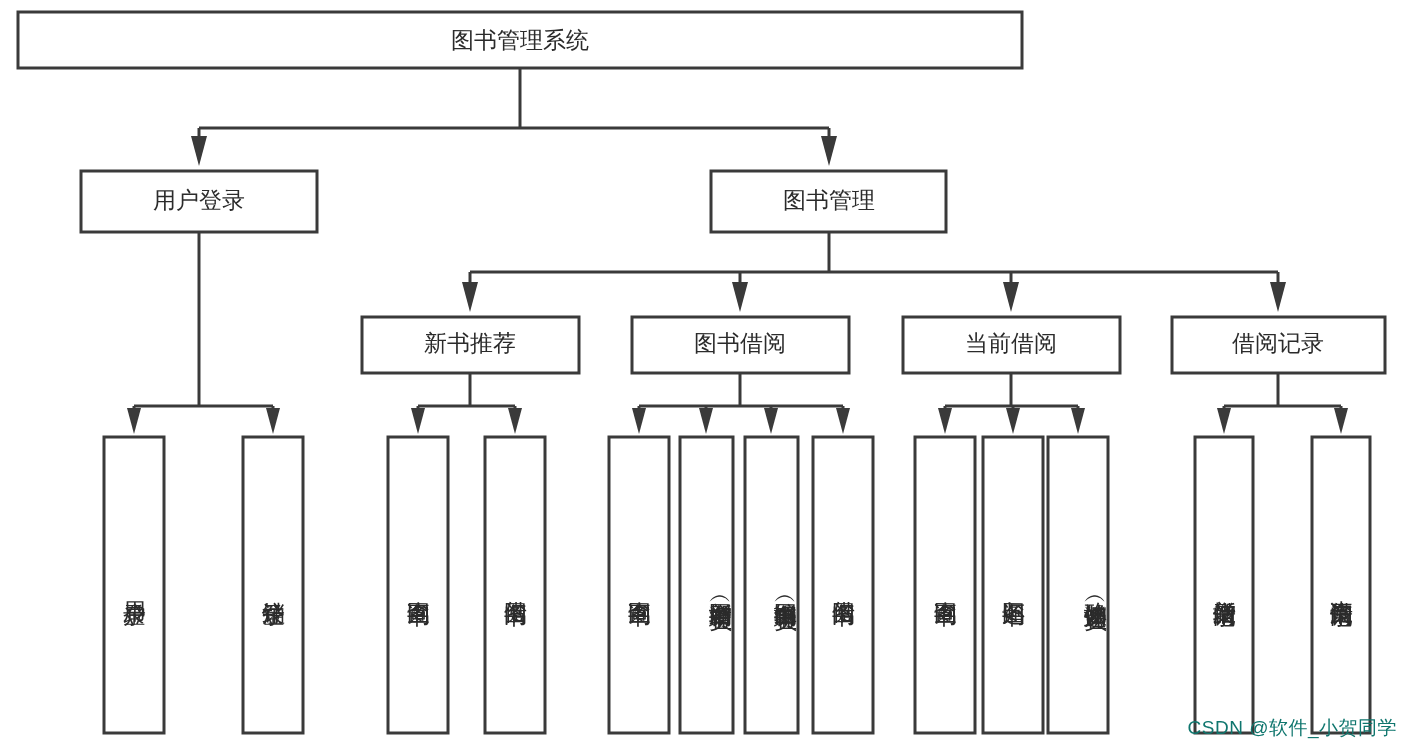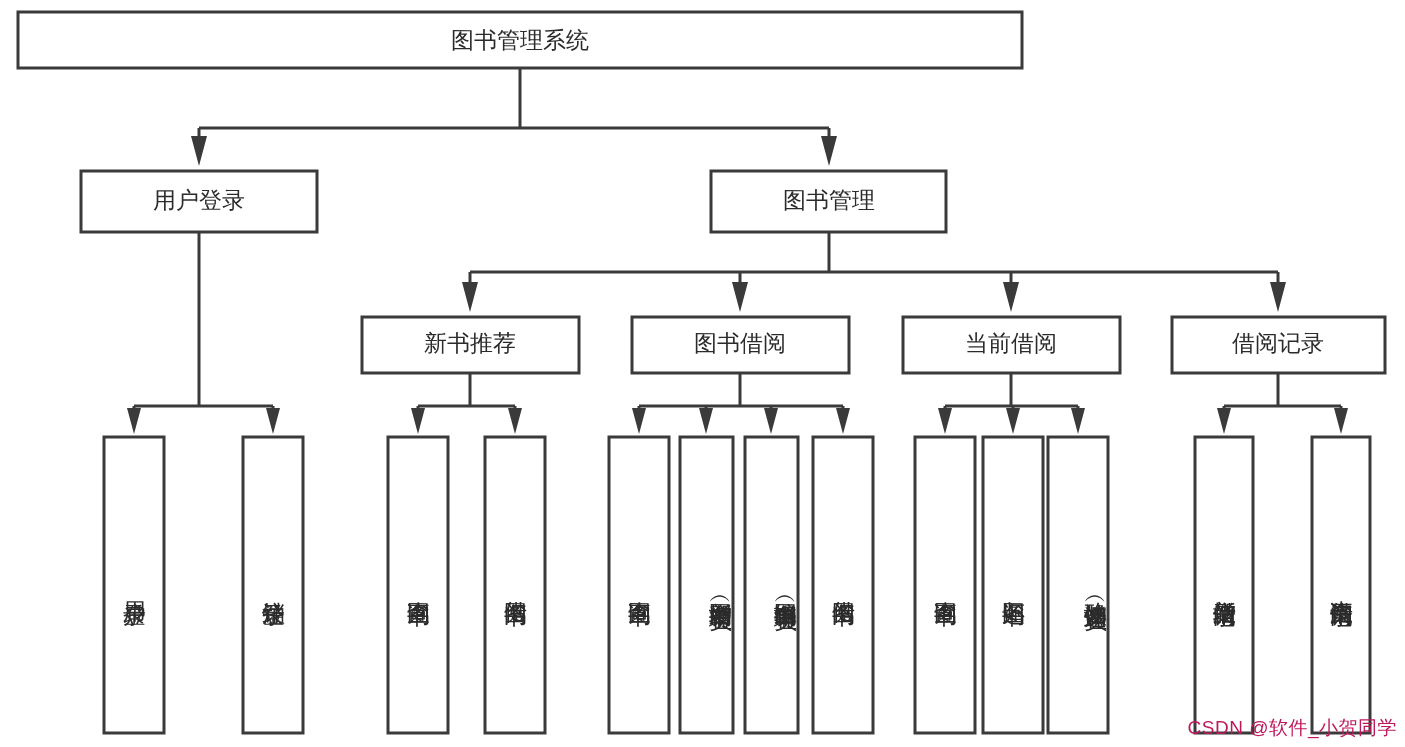--- a/index.html
+++ b/index.html
@@ -63,21 +63,21 @@
     letter-spacing: 1px;
     white-space: nowrap;
     pointer-events: none;
   }
   .watermark {
     position: absolute;
     right: 8px;
     bottom: 6px;
     font-family: "Liberation Sans", "DejaVu Sans", sans-serif;
     font-size: 19px;
-    color: #be185d;
+    color: #0f766e;
     letter-spacing: 0.5px;
     white-space: nowrap;
   }
 </style>
 </head>
 <body>
 
 <div id="diagram-root">
 
   <svg id="tree-svg" viewBox="0 0 1405 747" xmlns="http://www.w3.org/2000/svg">

